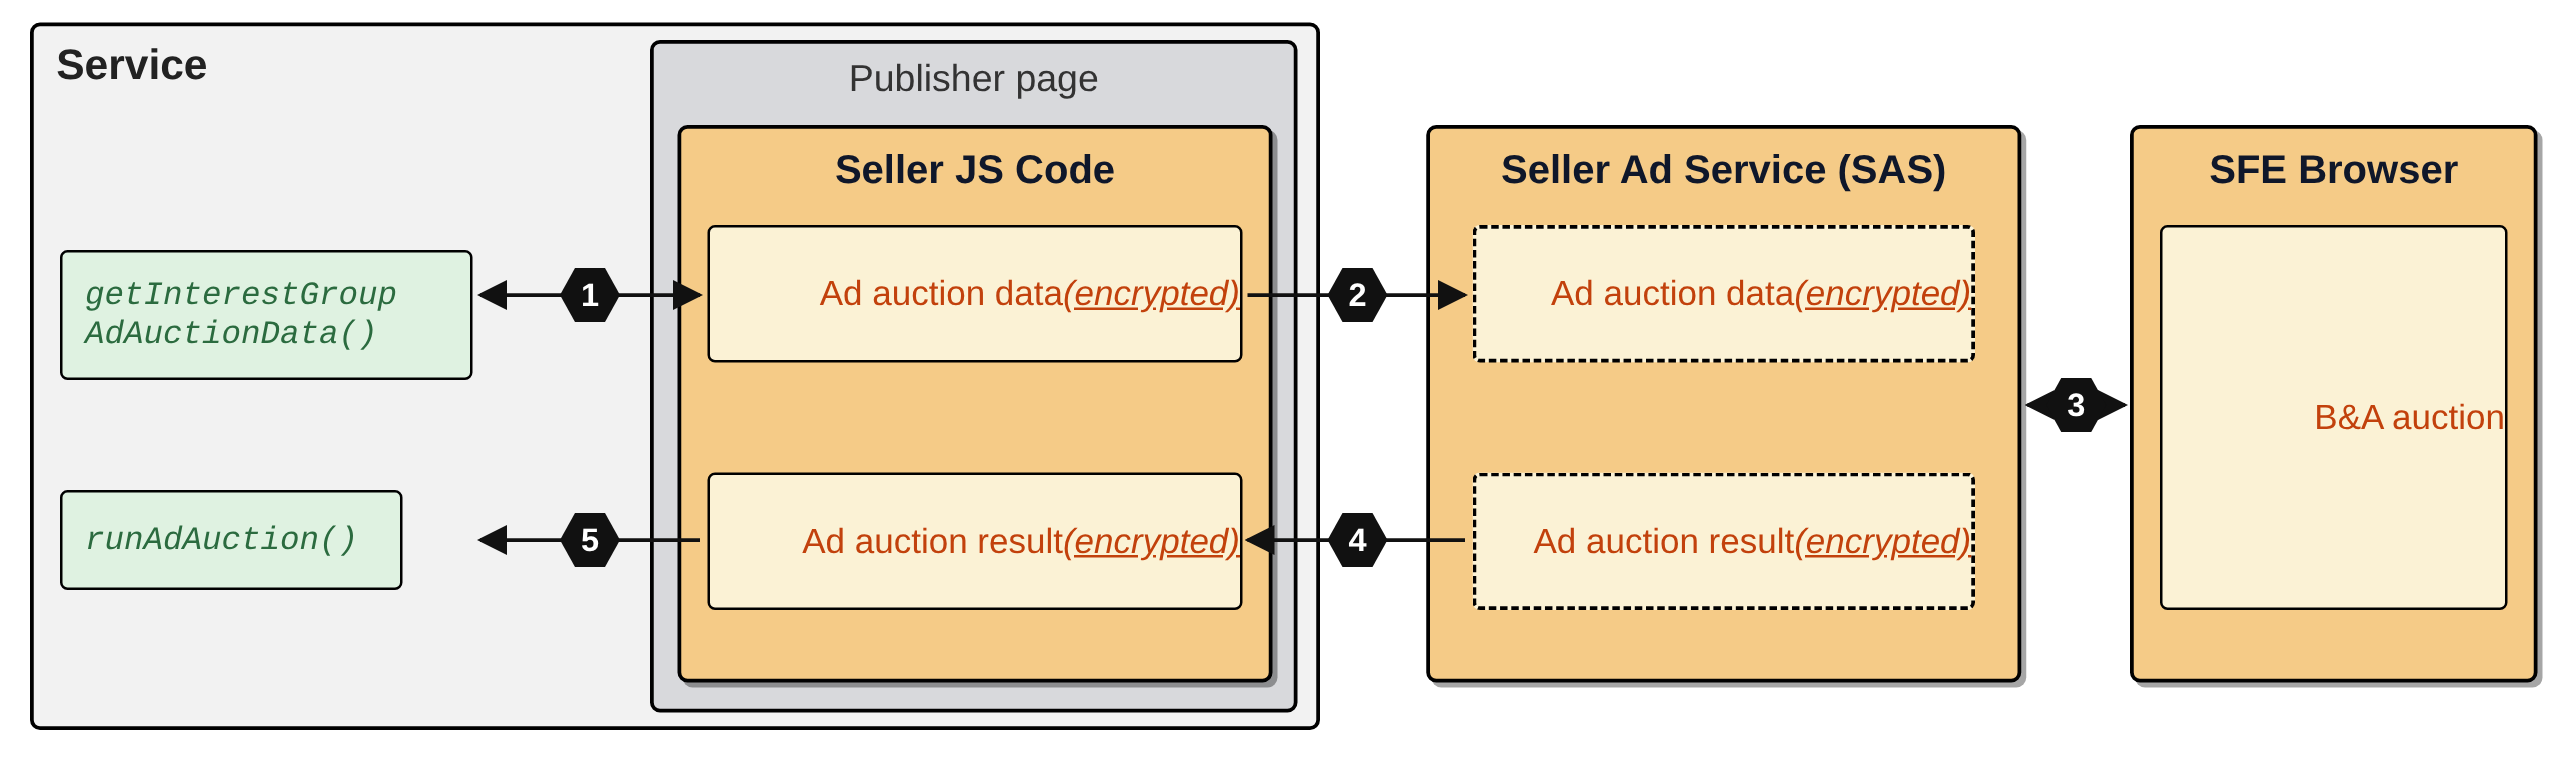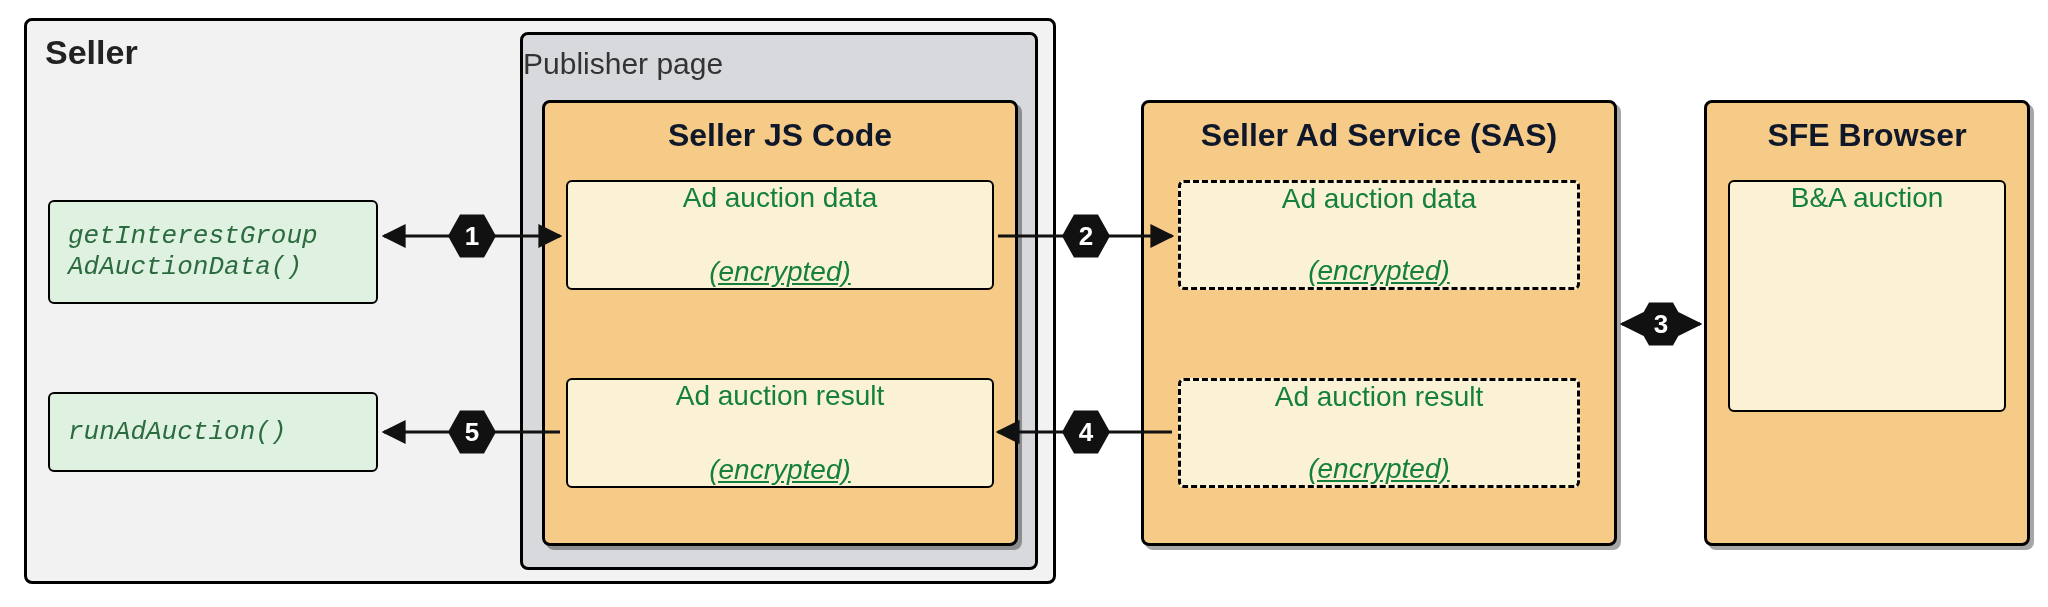--- a/index.html
+++ b/index.html
@@ -28,21 +28,21 @@
     position: absolute; left: 18px; top: 12px;
     font-size: 34px; font-weight: 700; color: #222;
   }
   
   .publisher {
     left: 520px; top: 32px; width: 518px; height: 538px;
     background: #d8d9dc;
   }
   .publisher-title {
     position: absolute; left: 0; right: 0; top: 12px;
-    font-size: 30px; color: #333;
+    text-align: center; font-size: 30px; color: #333;
   }
   
   .seller-js {
     left: 542px; top: 100px; width: 476px; height: 446px;
     background: #f5cb87;
     box-shadow: 4px 4px 0 rgba(0,0,0,0.35);
   }
   .orange-title {
     position: absolute; left: 0; right: 0; top: 14px;
     text-align: center; font-size: 32px; font-weight: 700; color: #0f172a;
@@ -59,25 +59,25 @@
     background: #f5cb87;
     box-shadow: 4px 4px 0 rgba(0,0,0,0.35);
   }
   
   .cream {
     position: absolute;
     background: #fbf2d5;
     border: 2px solid #000;
     border-radius: 6px;
     display: flex;
-    flex-direction: column;
+    flex-direction: row;
     align-items: center;
-    justify-content: space-between;
+    justify-content: flex-end;
     text-align: center;
-    font-size: 28px; color: #15803d;
+    font-size: 28px; color: #c2410c;
   }
   .cream .sub { font-style: italic; text-decoration: underline; }
   .cream.dashed { border-style: dashed; border-width: 3px; }
   
   .api {
     position: absolute;
     background: #dff2e1;
     border: 2px solid #000000;
     border-radius: 6px;
     display: flex; align-items: center;
@@ -102,21 +102,21 @@
     display: flex; align-items: center; justify-content: center;
     font-size: 26px; font-weight: 700;
   }
 </style>
 </head>
 <body>
 
 <div class="canvas">
 
   <div class="box browser">
-    <div class="browser-title">Seller</div>
+    <div class="browser-title">Service</div>
   </div>
 
   <div class="box publisher">
     <div class="publisher-title">Publisher page</div>
   </div>
 
   <div class="box seller-js">
     <div class="orange-title">Seller JS Code</div>
   </div>
   <div class="cream" style="left:566px; top:180px; width:428px; height:110px;">
@@ -136,27 +136,27 @@
     <div class="sub">(encrypted)</div>
   </div>
   <div class="cream dashed" style="left:1178px; top:378px; width:402px; height:110px;">
     <div>Ad auction result</div>
     <div class="sub">(encrypted)</div>
   </div>
 
   <div class="box sfe">
     <div class="orange-title">SFE Browser</div>
   </div>
-  <div class="cream" style="left:1728px; top:180px; width:278px; height:232px;">
+  <div class="cream" style="left:1728px; top:180px; width:278px; height:308px;">
     <div>B&amp;A auction</div>
   </div>
 
   <div class="api" style="left:48px; top:200px; width:330px; height:104px; white-space:pre-line; line-height:1.2;">getInterestGroup
 AdAuctionData()</div>
-  <div class="api" style="left:48px; top:392px; width:330px; height:80px;">runAdAuction()</div>
+  <div class="api" style="left:48px; top:392px; width:274px; height:80px;">runAdAuction()</div>
 
   <svg class="overlay">
     <defs>
       <marker id="arr" viewBox="0 0 10 10" refX="9" refY="5" markerWidth="8" markerHeight="8" orient="auto-start-reverse">
         <path d="M 0 0 L 10 5 L 0 10 z" fill="#111"></path>
       </marker>
     </defs>
 
     <line x1="384" y1="236" x2="560" y2="236" stroke="#111" stroke-width="3" marker-start="url(#arr)" marker-end="url(#arr)"></line>
 

